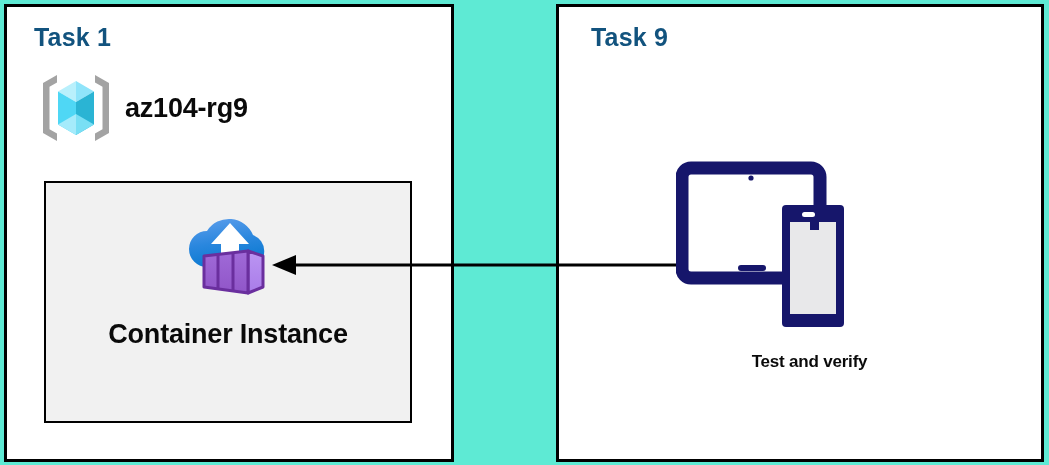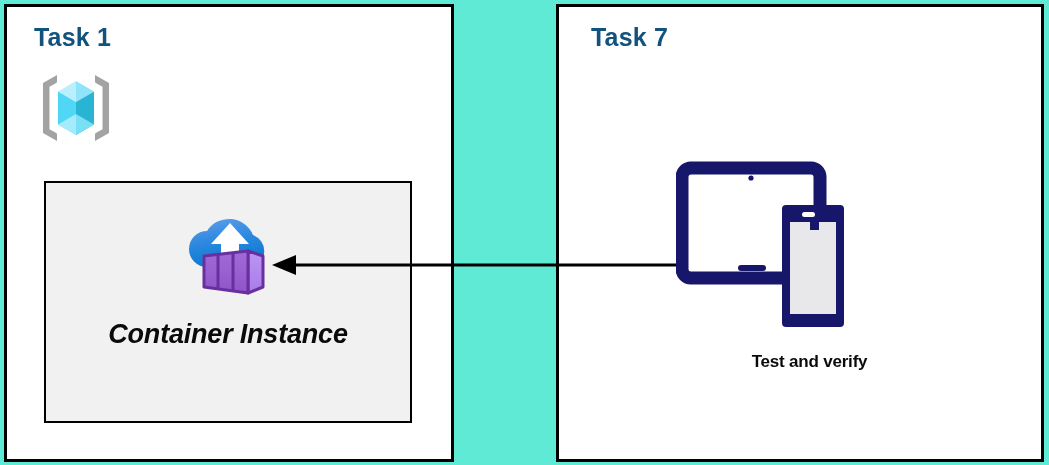--- a/index.html
+++ b/index.html
@@ -86,21 +86,20 @@
   #container-instance-label {
     position: absolute;
     left: 0;
     right: 0;
     top: 136px;
     text-align: center;
     font-size: 27px;
     font-weight: bold;
     color: #0a0a0a;
     letter-spacing: -0.2px;
-    font-style: italic;
   }
 
   
   #devices-group {
     position: absolute;
     left: 676px;
     top: 160px;
     width: 190px;
     height: 175px;
   }
@@ -155,20 +154,21 @@
 
         <path d="M21 22.5 L21 55.5 L39 66 L39 33 Z" fill="#4fd7f5"></path>
 
         <path d="M57 22.5 L57 55.5 L39 66 L39 33 Z" fill="#2ab4d4"></path>
 
         <path d="M21 55.5 L39 45 L39 66 Z" fill="#a5ebfb"></path>
 
         <path d="M57 55.5 L39 45 L39 66 Z" fill="#79dff4"></path>
       </svg>
 
+      <div id="resource-group-label">az104-rg9</div>
     </div>
 
     <div id="container-instance-box">
 
       <svg id="container-instance-icon" viewBox="0 0 102 96">
         <defs>
           <linearGradient id="cloudGrad" x1="0" y1="0" x2="0.25" y2="1">
             <stop offset="0%" stop-color="#5f9fec"></stop>
             <stop offset="55%" stop-color="#2a87de"></stop>
             <stop offset="100%" stop-color="#0c7ad1"></stop>
@@ -196,21 +196,21 @@
 
         <line x1="41" y1="54" x2="41" y2="88" stroke="#6a2f9e" stroke-width="3"></line>
         <line x1="56" y1="52.5" x2="56" y2="90" stroke="#6a2f9e" stroke-width="3"></line>
       </svg>
 
       <div id="container-instance-label">Container Instance</div>
     </div>
   </div>
 
   <div class="panel" id="panel-task-2">
-    <div class="panel-title">Task 7</div>
+    <div class="panel-title">Task 9</div>
   </div>
 
   <div id="devices-group">
     <svg id="devices-icon" viewBox="0 0 190 175">
 
       <rect x="6" y="8" width="138" height="110" rx="9" ry="9" fill="none" stroke="#16166b" stroke-width="13"></rect>
 
       <circle cx="75" cy="18" r="2.6" fill="#16166b"></circle>
 
       <rect x="62" y="105" width="28" height="6" rx="3" ry="3" fill="#16166b"></rect>

